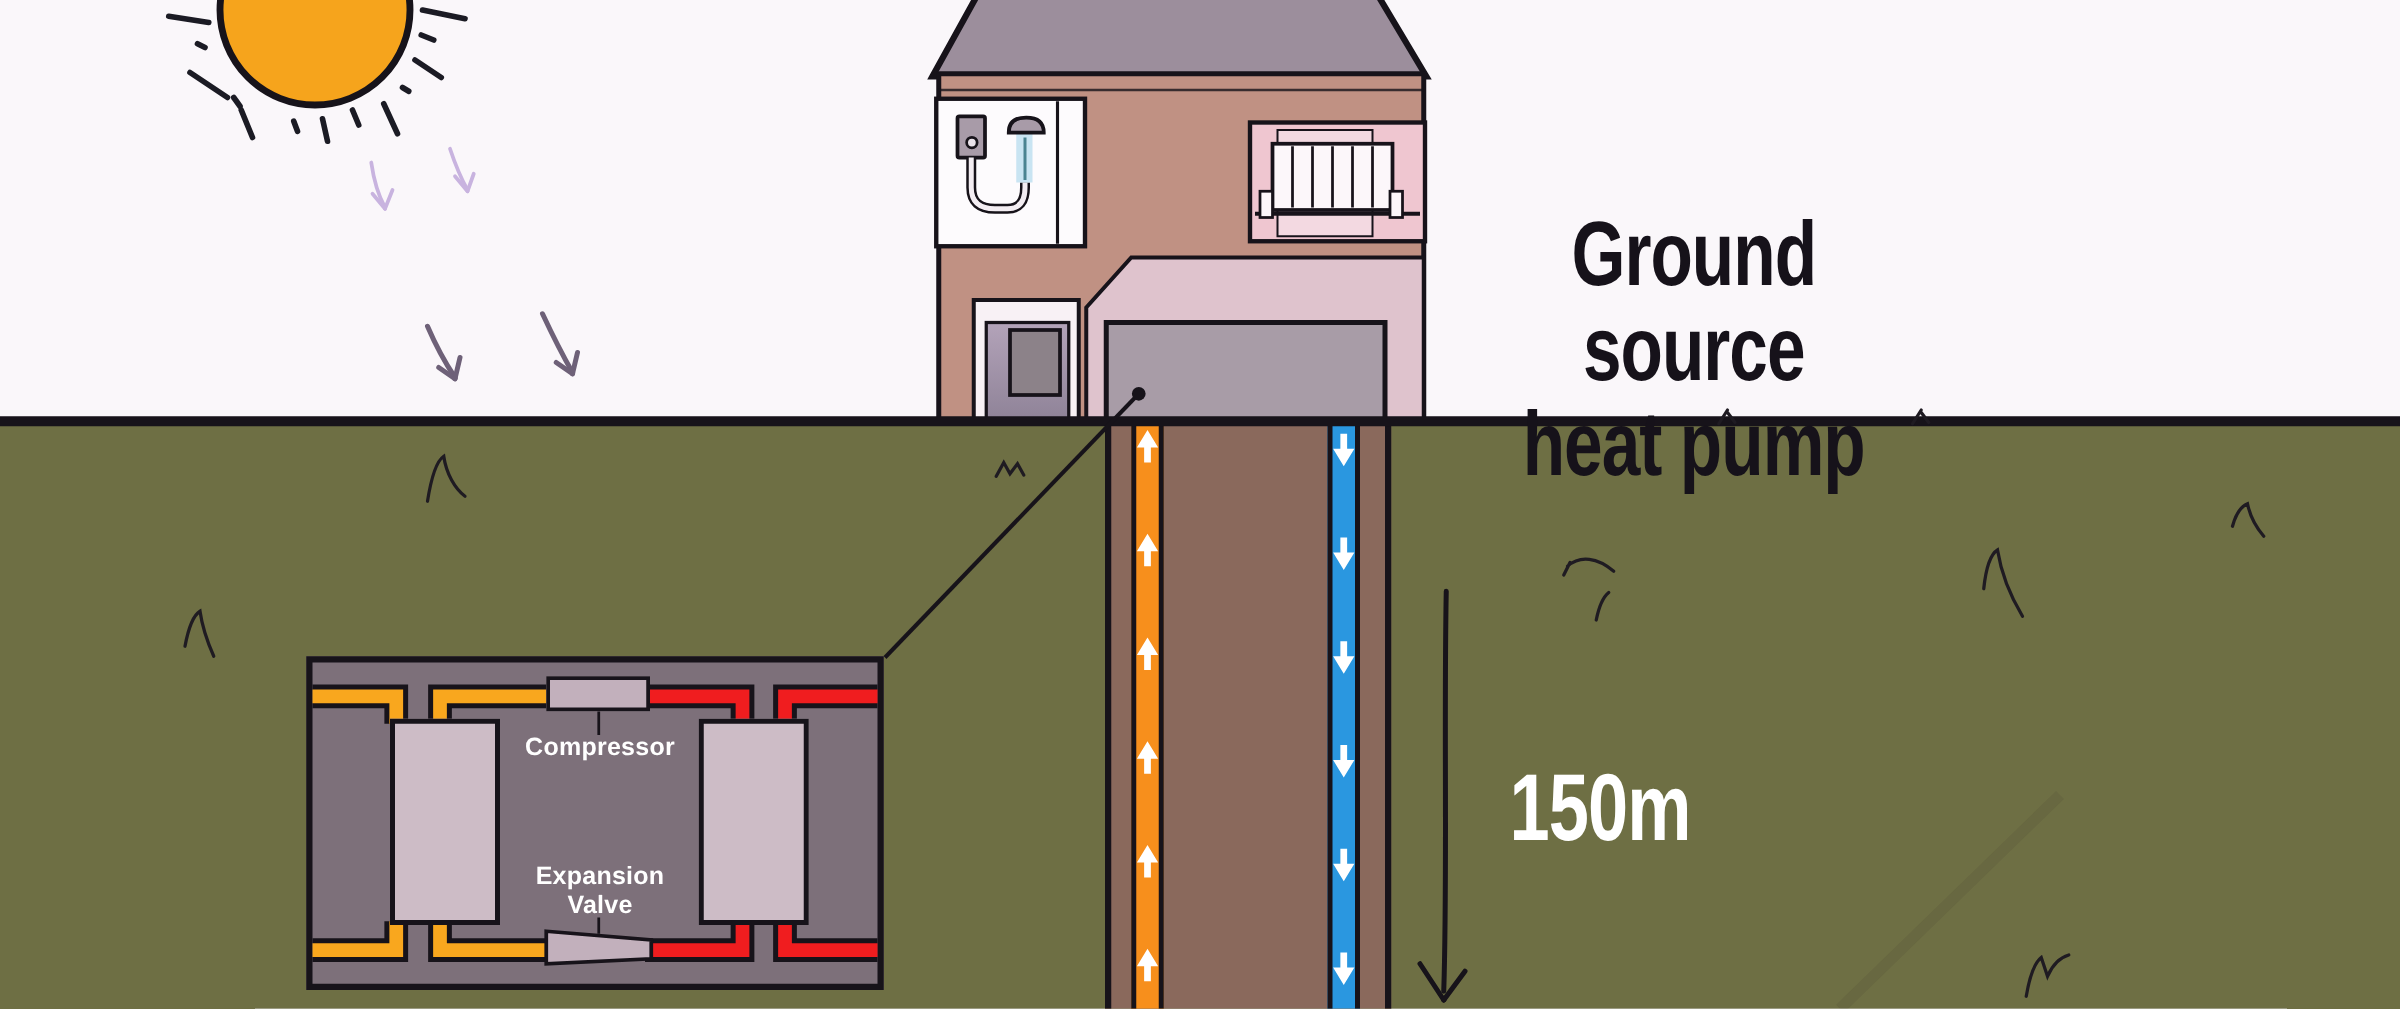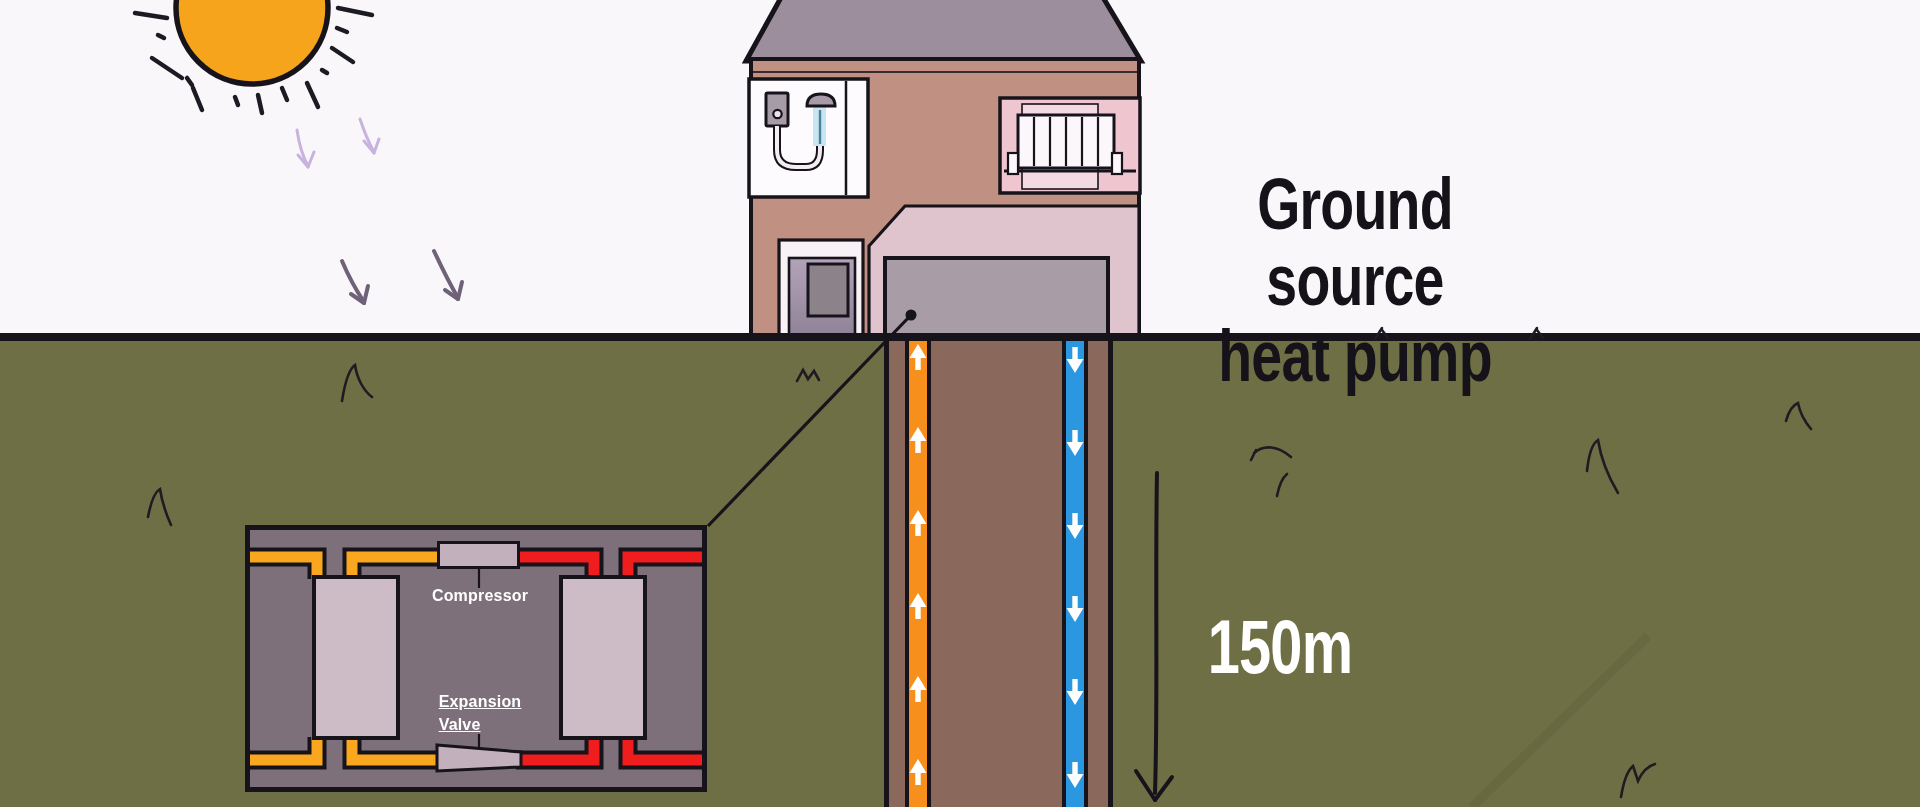--- a/index.html
+++ b/index.html
@@ -22,23 +22,23 @@
   .detailbox{left:245px;top:525px;width:462px;height:267px;background:var(--box_bg,#7D707A);
              border:5px solid var(--outline_dark,#17131A);box-sizing:border-box;z-index:5;}
   .loop-svg{position:absolute;left:0;top:0;width:452px;height:257px;}
   .component{position:absolute;box-sizing:border-box;background:var(--component_light,#CDBCC6);
              border:4px solid var(--outline_dark,#17131A);}
   .exchanger.left{left:62px;top:45px;width:88px;height:165px;}
   .exchanger.right{left:309px;top:45px;width:88px;height:165px;}
   .compressor{left:187px;top:11px;width:83px;height:28px;border-width:3px;
               background:var(--component_mid,#C2B0BC);}
   .boxlabel{position:absolute;left:230px;transform:translateX(-50%);color:var(--label_white,#fff);
-            font-weight:bold;font-size:16px;letter-spacing:.2px;white-space:nowrap;}
+            font-weight:bold;font-size:20px;letter-spacing:.2px;text-align:center;white-space:nowrap;}
   .lbl-compressor{top:57px;}
-  .lbl-valve{top:160px;line-height:23px;text-decoration:underline;}
+  .lbl-valve{top:160px;line-height:23px;}
   .bigtext{position:absolute;font-weight:bold;transform:scaleX(.76);transform-origin:50% 0;
            text-align:center;letter-spacing:-1px;z-index:7;}
   .title{left:1160px;top:166px;width:390px;font-size:73px;line-height:76px;color:var(--title_dark,#16121A);}
   .depth{left:1150px;top:609px;width:260px;font-size:76px;line-height:76px;color:var(--label_white,#fff);}
 </style>
 </head>
 <body>
 
 <div class="scene">
 

